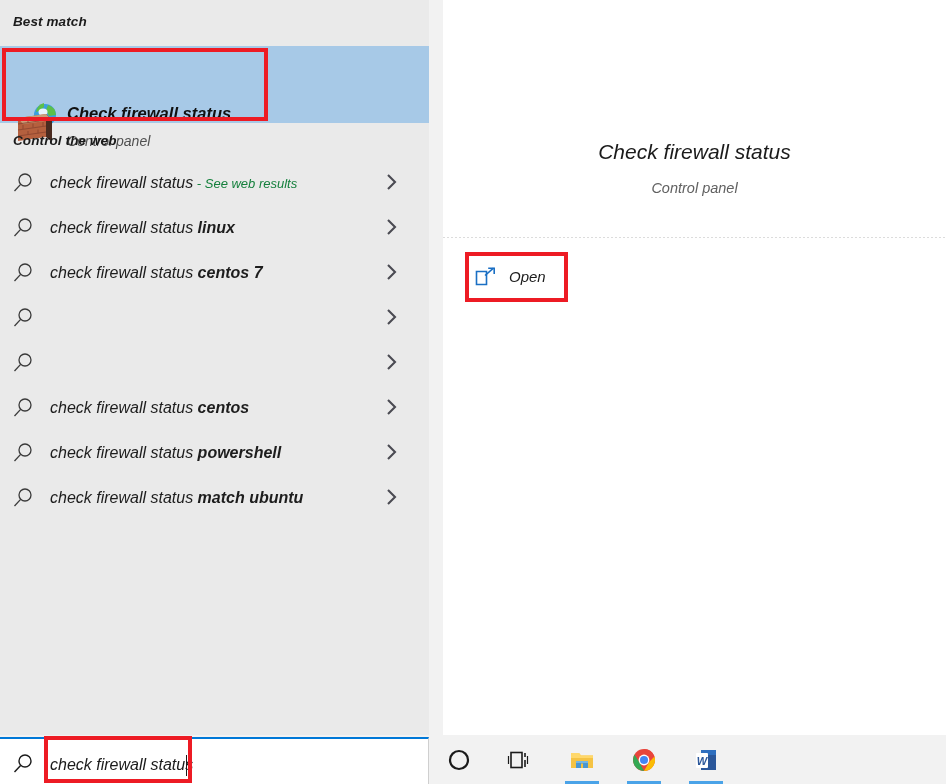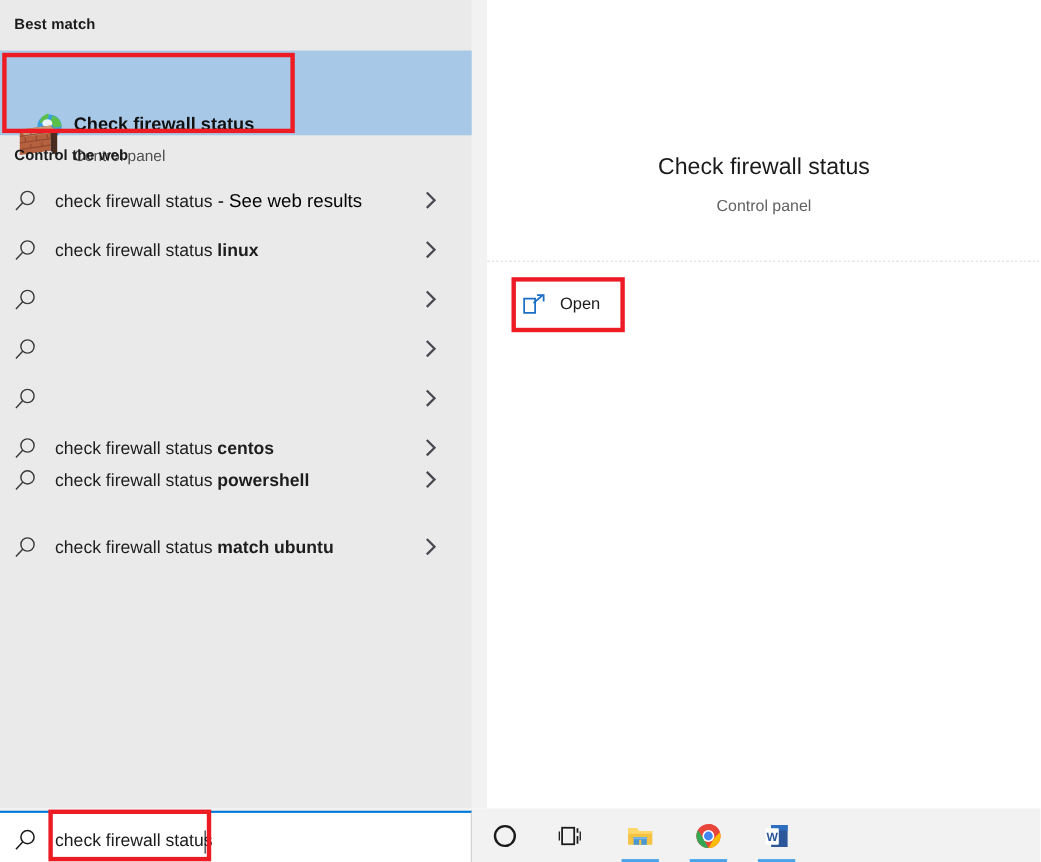--- a/index.html
+++ b/index.html
@@ -9,20 +9,21 @@
     height: 784px;
     overflow: hidden;
     font-family: "Liberation Sans", sans-serif;
     background: #ffffff;
   }
 
   #root {
     position: relative;
     width: 946px;
     height: 784px;
+    font-style: italic;
   }
 
   
   #left-panel {
     position: absolute;
     left: 0; top: 0;
     width: 429px;
     height: 735px;
     background: #eaeaea;
     overflow: hidden;
@@ -101,21 +102,21 @@
   .sugg-text {
     position: absolute;
     left: 50px; top: 0;
     height: 45px;
     line-height: 45px;
     font-size: 16px;
     color: #1d1d1d;
     white-space: nowrap;
   }
   .sugg-text .b { font-weight: bold; margin-top: 24px; }
-  .sugg-text .dim { color: #000000; font-size: 17px; }
+  .sugg-text .dim { color: #15803d; font-size: 13px; }
 
   .sugg-chev {
     position: absolute;
     left: 385px; top: 13px;
     width: 14px; height: 18px;
   }
 
   
   #right-panel {
     position: absolute;
@@ -308,20 +309,21 @@
           <div class="sugg-text"><span>check firewall status </span><span class="b">linux</span><span class="dim"></span></div>
           <svg class="sugg-chev" viewBox="0 0 14 18">
             <path d="M3 2 L10 9 L3 16" fill="none" stroke="#4a4a52" stroke-width="2.1"></path>
           </svg>
         </div>
         <div class="sugg-row" style="top: 90px; position: absolute;">
           <svg class="sugg-mag" viewBox="0 0 21 21">
             <circle cx="12" cy="8" r="6" fill="none" stroke="#3a3a3a" stroke-width="1.3"></circle>
             <path d="M7.6 12.4 L1.5 19" stroke="#3a3a3a" stroke-width="1.3" fill="none"></path>
           </svg>
+          <div class="sugg-text"><span>check firewall status </span><span class="b">centos 7</span><span class="dim"></span></div>
           <svg class="sugg-chev" viewBox="0 0 14 18">
             <path d="M3 2 L10 9 L3 16" fill="none" stroke="#4a4a52" stroke-width="2.1"></path>
           </svg>
         </div>
         <div class="sugg-row" style="top: 135px; position: absolute;">
           <svg class="sugg-mag" viewBox="0 0 21 21">
             <circle cx="12" cy="8" r="6" fill="none" stroke="#3a3a3a" stroke-width="1.3"></circle>
             <path d="M7.6 12.4 L1.5 19" stroke="#3a3a3a" stroke-width="1.3" fill="none"></path>
           </svg>
           <svg class="sugg-chev" viewBox="0 0 14 18">
@@ -340,21 +342,21 @@
         <div class="sugg-row" style="top: 225px; position: absolute; padding-left: 32px;">
           <svg class="sugg-mag" viewBox="0 0 21 21">
             <circle cx="12" cy="8" r="6" fill="none" stroke="#3a3a3a" stroke-width="1.3"></circle>
             <path d="M7.6 12.4 L1.5 19" stroke="#3a3a3a" stroke-width="1.3" fill="none"></path>
           </svg>
           <div class="sugg-text"><span>check firewall status </span><span class="b">centos</span><span class="dim"></span></div>
           <svg class="sugg-chev" viewBox="0 0 14 18">
             <path d="M3 2 L10 9 L3 16" fill="none" stroke="#4a4a52" stroke-width="2.1"></path>
           </svg>
         </div>
-        <div class="sugg-row" style="top: 254px; position: absolute;">
+        <div class="sugg-row" style="top: 270px; position: absolute;">
           <svg class="sugg-mag" viewBox="0 0 21 21">
             <circle cx="12" cy="8" r="6" fill="none" stroke="#3a3a3a" stroke-width="1.3"></circle>
             <path d="M7.6 12.4 L1.5 19" stroke="#3a3a3a" stroke-width="1.3" fill="none"></path>
           </svg>
           <div class="sugg-text"><span>check firewall status </span><span class="b">powershell</span><span class="dim"></span></div>
           <svg class="sugg-chev" viewBox="0 0 14 18">
             <path d="M3 2 L10 9 L3 16" fill="none" stroke="#4a4a52" stroke-width="2.1"></path>
           </svg>
         </div>
         <div class="sugg-row" style="top: 315px; position: absolute;">

